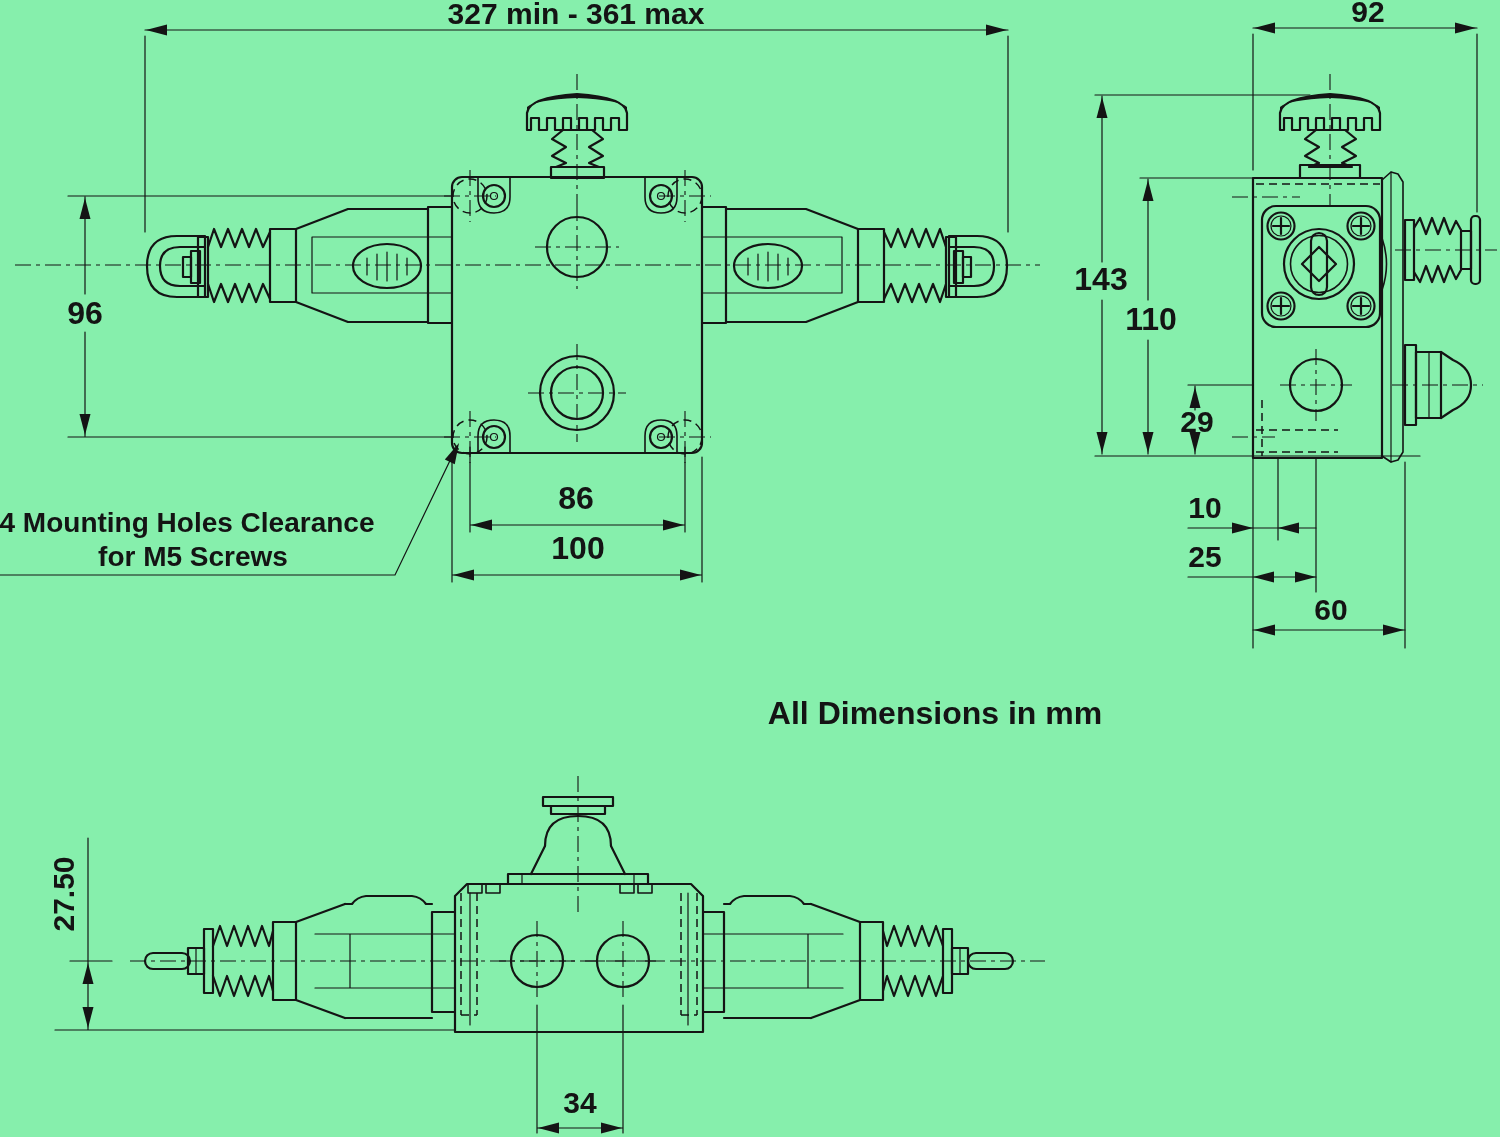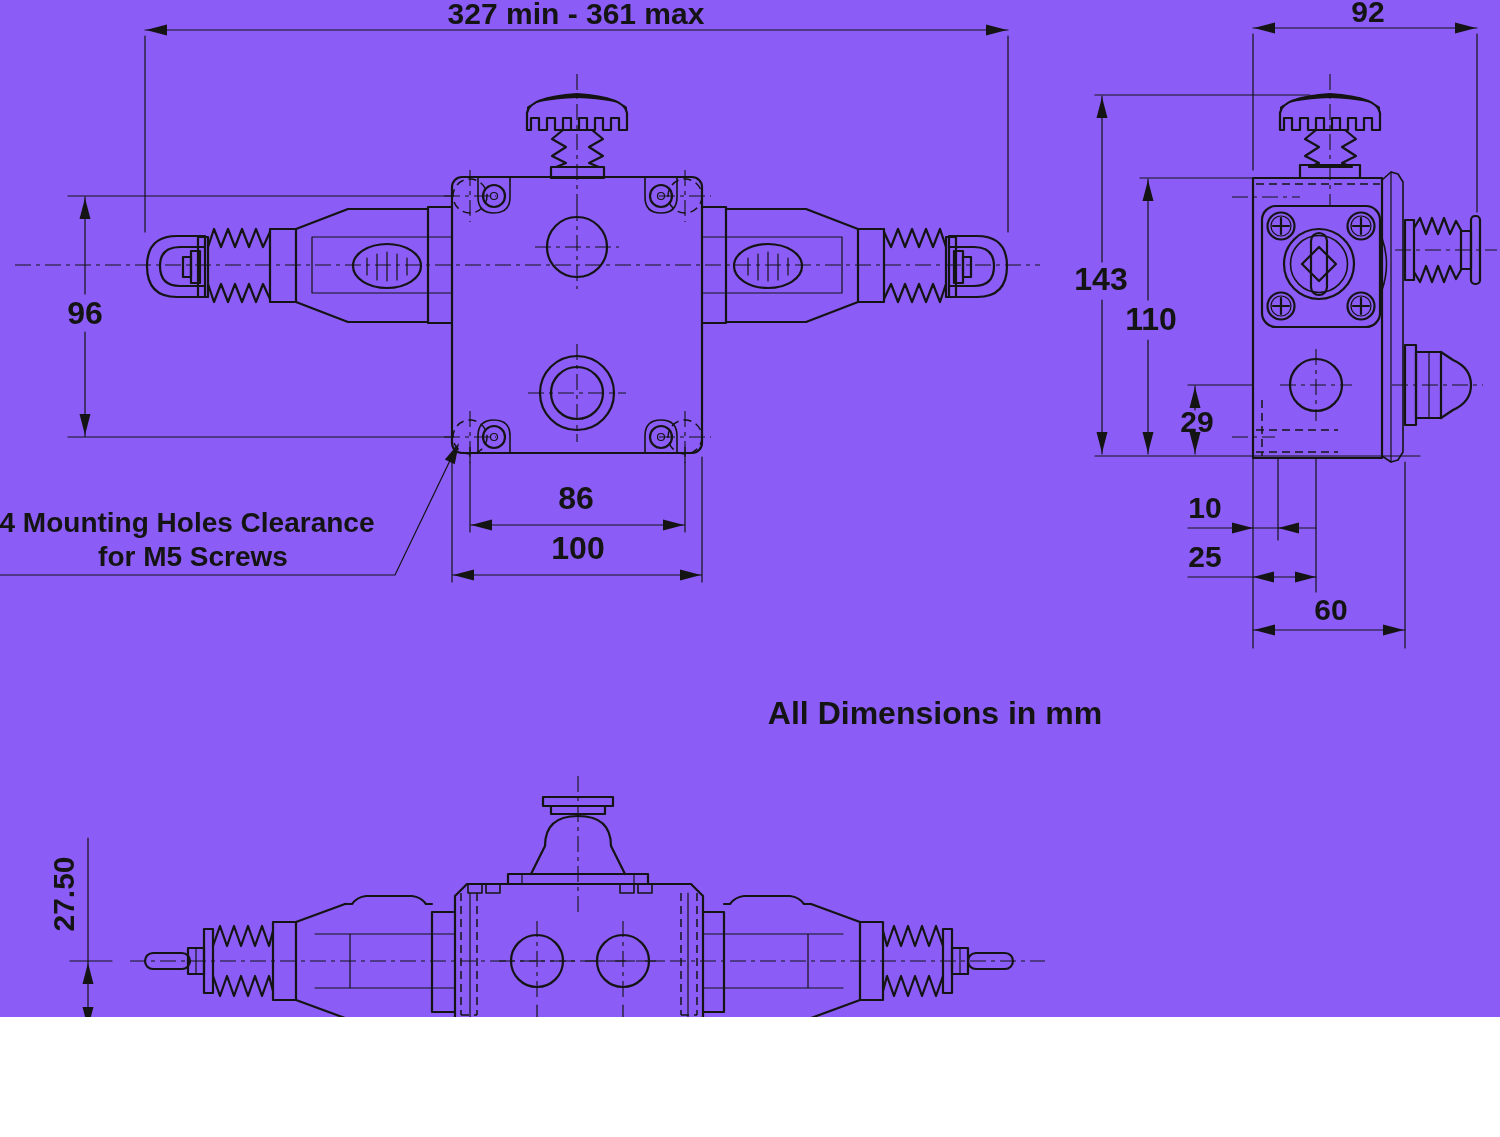--- a/index.html
+++ b/index.html
@@ -1,16 +1,16 @@
 <!DOCTYPE html>
 <html><head>
 <meta charset="utf-8">
 <style>
   html,body{margin:0;padding:0;background:#ffffff;}
-  .stage{position:relative;width:1500px;height:1017px;background:#8b5cf6;overflow:hidden;}
+  .stage{position:relative;width:1500px;height:1137px;background:#86efac;overflow:hidden;}
   svg{display:block}
   
   .o  {fill:none;stroke:#141414;stroke-width:2.2;stroke-linejoin:round;stroke-linecap:round;}
   .o15{fill:none;stroke:#141414;stroke-width:1.6;stroke-linejoin:round;stroke-linecap:round;}
   .t  {fill:none;stroke:#141414;stroke-width:1.2;stroke-linecap:round;}
   .cl {fill:none;stroke:#141414;stroke-width:1.1;stroke-dasharray:16 5 4 5;}
   .hid{fill:none;stroke:#141414;stroke-width:1.5;stroke-dasharray:8 5;}
   .fill{fill:#141414;stroke:none;}
   .lbl{font-family:"Liberation Sans","DejaVu Sans",sans-serif;font-weight:bold;fill:#141414;}
   .fs30{font-size:30px;} .fs32{font-size:32px;} .fs28{font-size:28px;}

